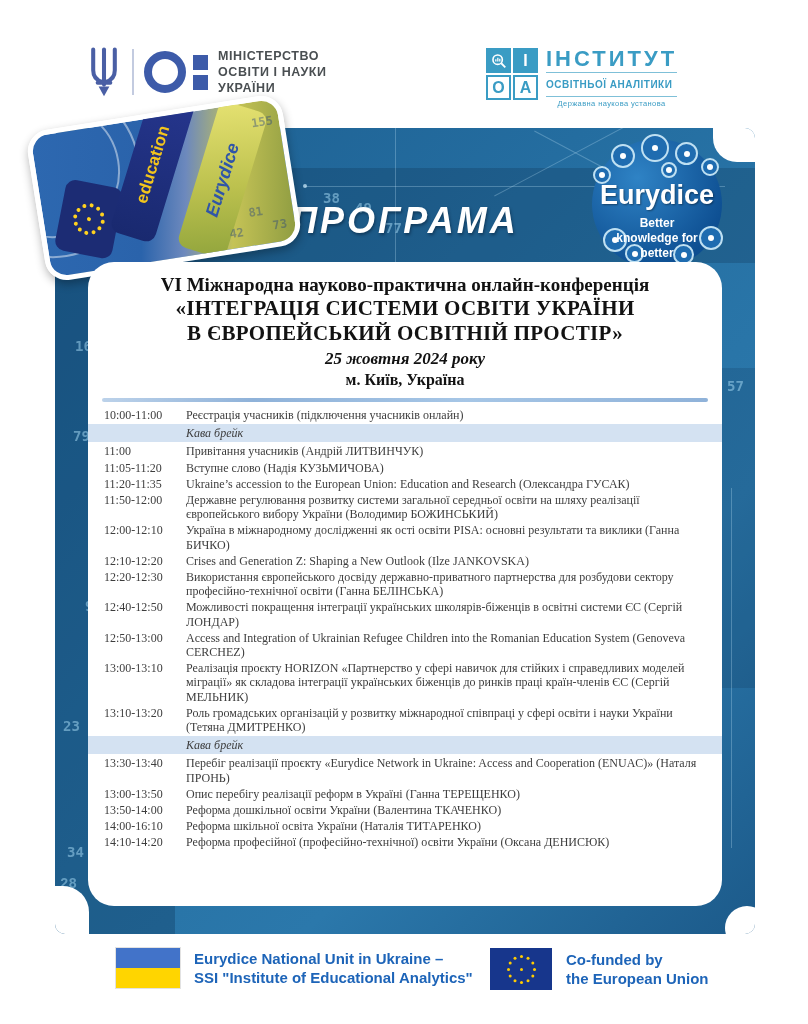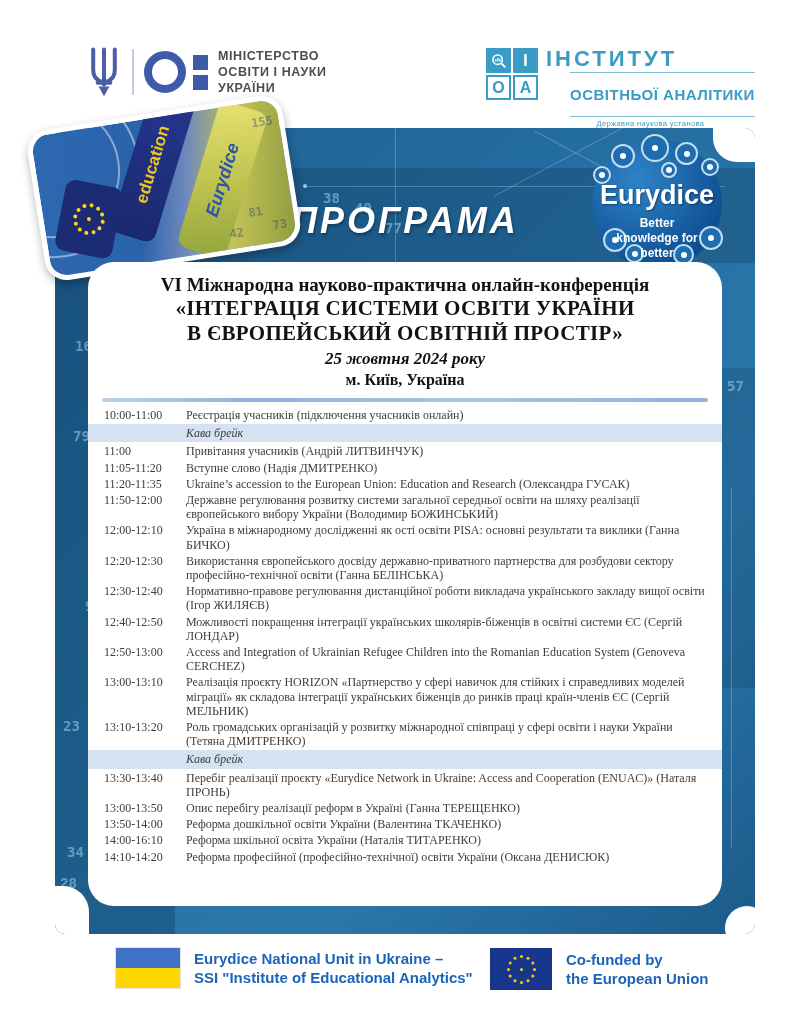--- a/index.html
+++ b/index.html
@@ -16,22 +16,22 @@
   .mon-colon i{width:15px;height:15px;background:#3d5ba9;display:block;}
   .mon-text{font-size:12.5px;font-weight:bold;color:#4a4f52;letter-spacing:.6px;line-height:1.3;}
 
   .iea{position:absolute;left:486px;top:48px;display:flex;gap:8px;align-items:flex-start;}
   .iea-grid{display:grid;grid-template-columns:25px 25px;grid-template-rows:25px 25px;gap:2px;}
   .iea-cell{display:flex;align-items:center;justify-content:center;font-weight:bold;font-size:16px;box-sizing:border-box;}
   .iea-cell.fill{background:#3a9cc4;color:#fff;}
   .iea-cell.line{background:#fff;border:2px solid #3a9cc4;color:#3a9cc4;}
   .iea-text{color:#3a9cc4;}
   .iea-title{font-size:22px;letter-spacing:3px;font-weight:600;line-height:1;}
-  .iea-sub{font-size:15px;font-weight:bold;letter-spacing:.5px;border-top:1px solid #7fc0d8;
-           border-bottom:1px solid #7fc0d8;padding:13px 0;margin-top:2px;margin-left:24px;}
+  .iea-sub{font-size:10px;font-weight:bold;letter-spacing:.5px;border-top:1px solid #7fc0d8;
+           border-bottom:1px solid #7fc0d8;padding:6px 0;margin-top:2px;}
   .iea-tag{font-size:7.5px;text-align:center;margin-top:2px;letter-spacing:.4px;}
 
   
   .frame{position:absolute;left:55px;top:128px;width:700px;height:806px;}
   .frame-bg{position:absolute;inset:0;border-radius:10px;overflow:hidden;
             background:linear-gradient(135deg,#1d5f91 0%,#256fa2 40%,#2b78ab 70%,#1c5a8a 100%);}
   .patch{position:absolute;}
   .num{position:absolute;color:#9fd3ee;opacity:.55;font-size:14px;font-weight:bold;font-family:"DejaVu Sans Mono",monospace;}
   .trace{position:absolute;background:rgba(190,225,245,.30);}
   .dot{position:absolute;width:4px;height:4px;border-radius:50%;background:rgba(210,240,255,.7);}
@@ -267,41 +267,41 @@
           <div class="row break">
             <div class="time"></div>
             <div class="txt">Кава брейк</div>
           </div>
           <div class="row">
             <div class="time">11:00</div>
             <div class="txt">Привітання учасників (Андрій ЛИТВИНЧУК)</div>
           </div>
           <div class="row">
             <div class="time">11:05-11:20</div>
-            <div class="txt">Вступне слово (Надія ДМИТРЕНКО)</div>
+            <div class="txt">Вступне слово (Надія КУЗЬМИЧОВА)</div>
           </div>
           <div class="row">
             <div class="time">11:20-11:35</div>
             <div class="txt">Ukraine’s accession to the European Union: Education and Research (Олександра ГУСАК)</div>
           </div>
           <div class="row">
             <div class="time">11:50-12:00</div>
             <div class="txt">Державне регулювання розвитку системи загальної середньої освіти на шляху реалізації європейського вибору України (Володимир БОЖИНСЬКИЙ)</div>
           </div>
           <div class="row">
             <div class="time">12:00-12:10</div>
             <div class="txt">Україна в міжнародному дослідженні як ості освіти PISA: основні результати та виклики (Ганна БИЧКО)</div>
           </div>
           <div class="row">
+            <div class="time">12:10-12:20</div>
+            <div class="txt">Crises and Generation Z: Shaping a New Outlook (Ilze JANKOVSKA)</div>
+          </div>
+          <div class="row">
             <div class="time">12:20-12:30</div>
             <div class="txt">Використання європейського досвіду державно-приватного партнерства для розбудови сектору професійно-технічної освіти (Ганна БЕЛІНСЬКА)</div>
-          </div>
-          <div class="row">
-            <div class="time">12:30-12:40</div>
-            <div class="txt">Нормативно-правове регулювання дистанційної роботи викладача українського закладу вищої освіти (Ігор ЖИЛЯЄВ)</div>
           </div>
           <div class="row">
             <div class="time">12:40-12:50</div>
             <div class="txt">Можливості покращення інтеграції українських школярів-біженців в освітні системи ЄС (Сергій ЛОНДАР)</div>
           </div>
           <div class="row">
             <div class="time">12:50-13:00</div>
             <div class="txt">Access and Integration of Ukrainian Refugee Children into the Romanian Education System (Genoveva CERCHEZ)</div>
           </div>
           <div class="row">

